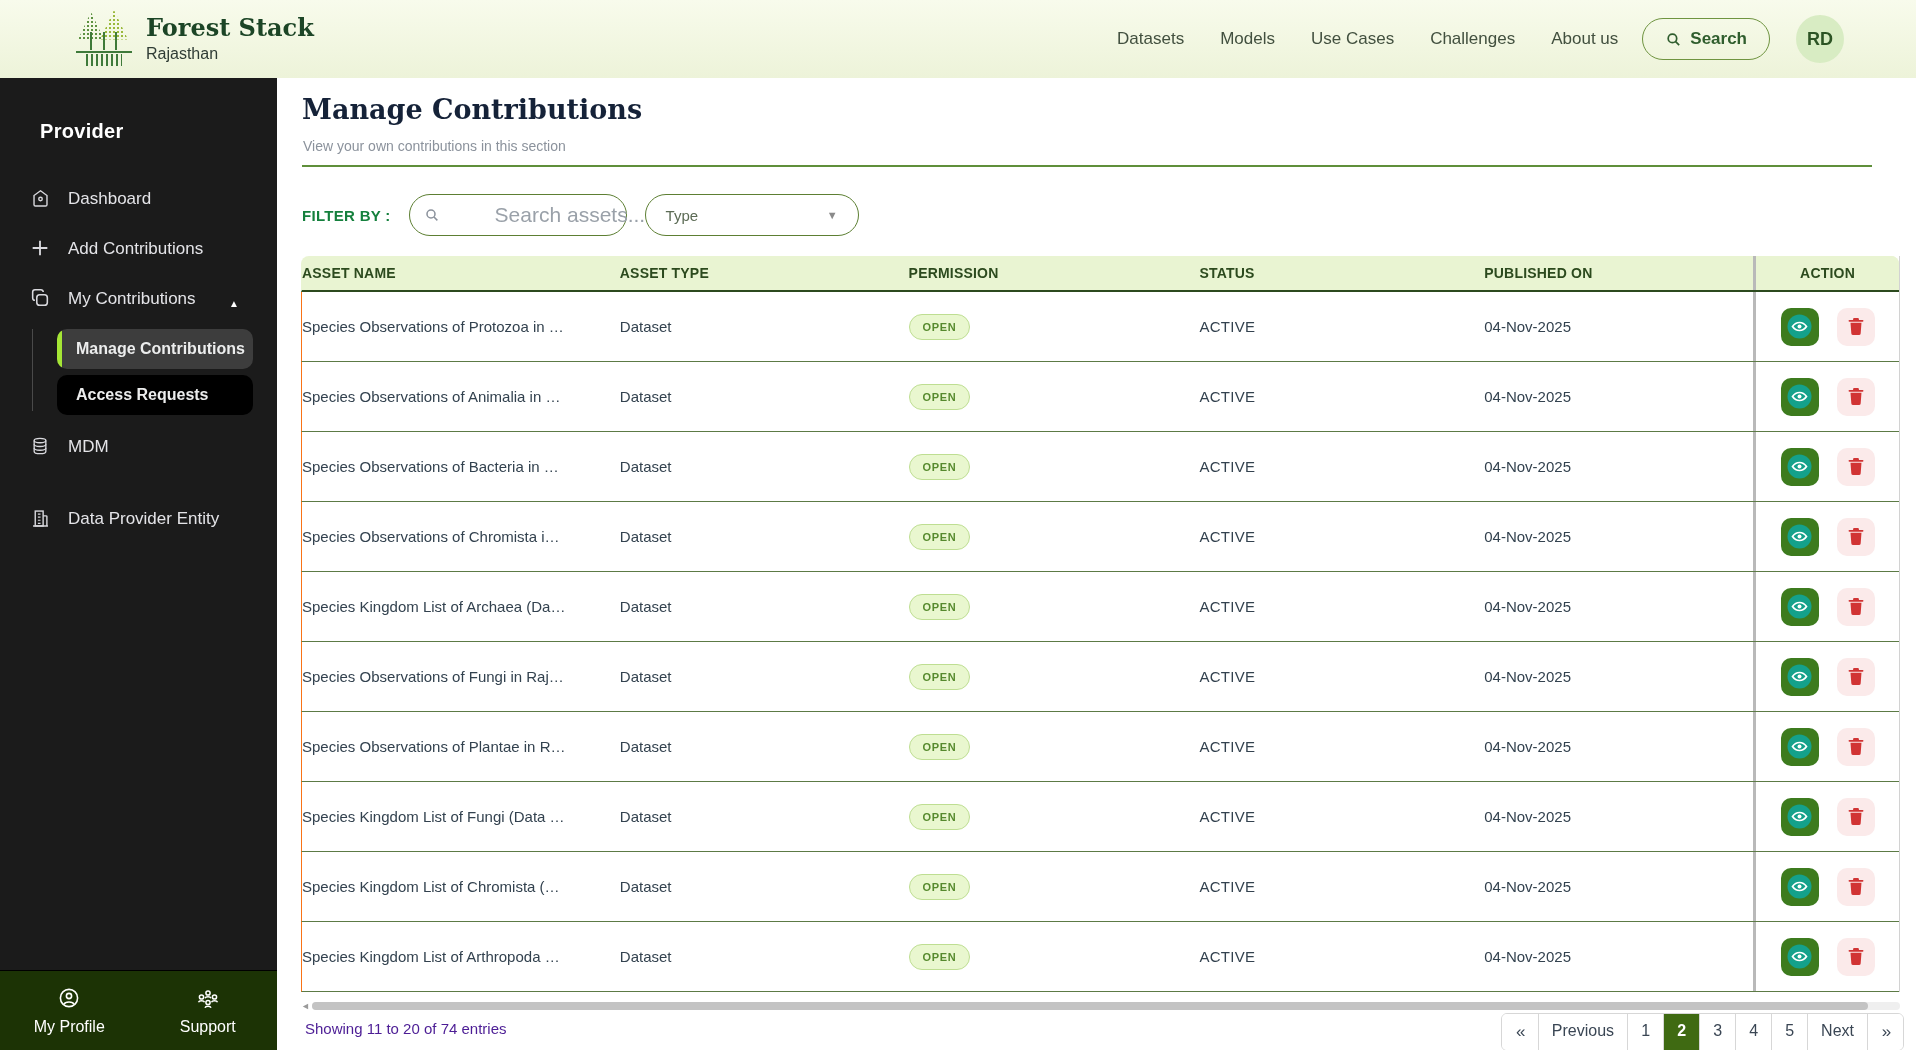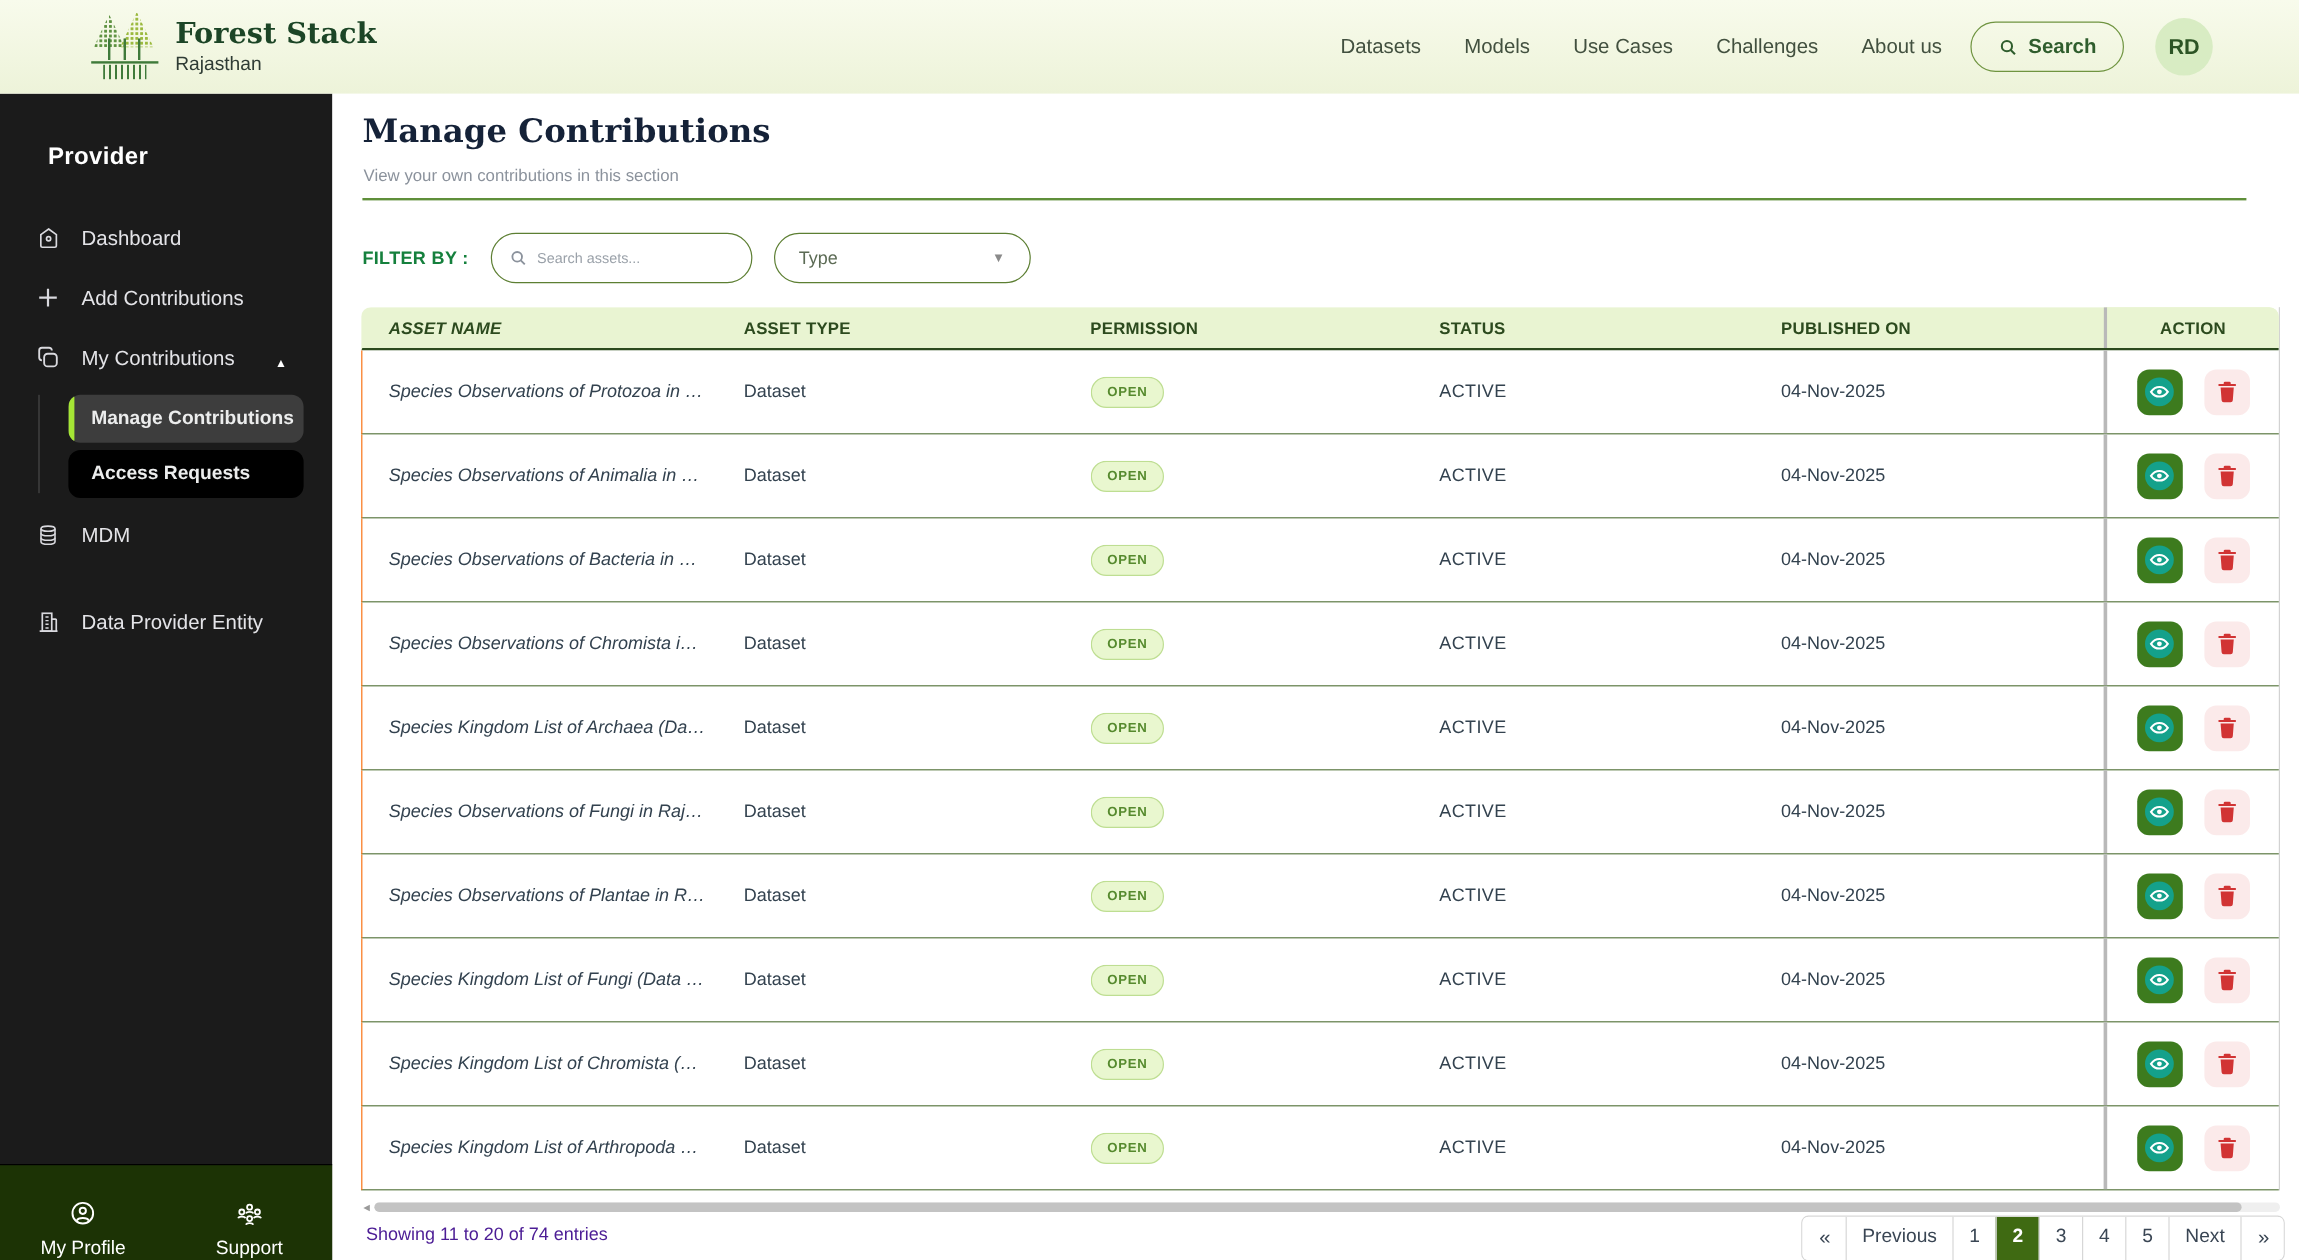--- a/index.html
+++ b/index.html
@@ -36,47 +36,47 @@
   .sb-item{ display:flex; align-items:flex-end; gap:17px; padding:14px 16px 14px 29px; font-size:17px; cursor:pointer; position:relative;}
   .sb-item .sb-caret{ margin-left:auto; margin-right:22px; font-size:10px; color:#ffffff;}
   .sb-icon{ width:22px; height:22px; flex:0 0 22px; display:flex; align-items:center; justify-content:center;}
   .sb-sub{ position:relative; margin:2px 0 6px 0;}
   .sb-guide{ position:absolute; left:32px; top:0; bottom:4px; width:1px; background:#4a4a4a;}
   .sb-subitem{ margin:6px 24px 6px 57px; border-radius:10px; background:#000000; padding:11px 0 11px 19px;
     font-size:16px; font-weight:700; color:#eceded; cursor:pointer; position:relative; overflow:hidden;}
   .sb-subitem.active{ background:#3d3d3d; font-weight:bold;}
   .sb-subitem.active .accent{ position:absolute; left:0; top:0; bottom:0; width:5px; background:#a5e635; border-radius:4px;}
   .sb-footer{ position:absolute; left:0; bottom:0; width:277px; height:80px; background:#1c3305;
-    display:flex; align-items:flex-end; border-top:1px solid #000;}
+    display:flex; align-items:center; border-top:1px solid #000;}
   .sb-foot-item{ flex:1; display:flex; flex-direction:column; align-items:center; gap:4px; font-size:16px; color:#fff; cursor:pointer;}
 
   
   .main{ position:absolute; left:277px; top:78px; width:1639px; height:972px; background:#fff;}
   .page-title{ font-family:"DejaVu Serif", serif; font-weight:bold; font-size:27px; color:#152238; margin:16px 0 0 25px;}
   .page-sub{ font-size:14px; color:#8b929c; margin:13px 0 0 26px;}
   .divider{ height:2px; background:#5f8f3a; margin:11px 44px 0 25px;}
 
   .filter-row{ display:flex; align-items:center; margin:27px 0 0 25px; gap:18px;}
   .filter-label{ font-size:15px; font-weight:bold; color:#15803d; letter-spacing:0.3px;}
   .search-box{ width:218px; height:42px; border:1.5px solid #5d7f33; border-radius:21px; display:flex; align-items:center; padding:0 14px; gap:8px; background:#fff;}
-  .search-box input{ border:none; outline:none; font-size:12px; color:#4d7c0f; width:150px; background:transparent;}
+  .search-box input{ border:none; outline:none; font-size:21px; color:#4d7c0f; width:150px; background:transparent;margin-left:47px;}
   .search-box input::placeholder{ color:#9aa1a9;}
   .type-box{ width:214px; height:42px; border:1.5px solid #5d7f33; border-radius:21px; display:flex; align-items:center;
     justify-content:space-between; padding:0 20px; cursor:pointer; background:#fff;}
   .type-box .type-label{ font-size:15px; color:#5c6b55;}
   .type-box .caret{ color:#8a8a8a; font-size:11px;}
 
   
   .table-wrap{ margin:20px 16px 0 24px; width:1599px; border-right:1px solid #d2d2d2;}
   .thead{ display:flex; height:36px; background:#e9f4d2; border-bottom:2px solid #2c4a1e; border-radius:8px 8px 0 0; align-items:center;}
   .thead .th{ font-size:14px; font-weight:bold; color:#2c4a1e; letter-spacing:0.2px;}
   .trow{ display:flex; height:70px; align-items:center; border-bottom:1px solid #5c7a45; border-left:1px solid #f97316;}
   .thead{ border-left:1px solid transparent;}
   .cell{ overflow:hidden; white-space:nowrap;}
-  .c-name{ width:318px; padding-left:22px;font-style:italic;}
+  .c-name{ width:318px; }
   .c-type{ width:289px;}
   .c-perm{ width:291px;}
   .c-status{ width:285px; letter-spacing:0.3px;}
   .c-pub{ width:269px;}
   .c-action{ width:146px; display:flex; align-items:center; justify-content:center; gap:18px; align-self:stretch; border-left:3px solid #b9b9b9;}
   .thead .c-action{ border-radius:0 8px 0 0;}
   .cell{ font-size:15px; color:#33424f;}
   .badge-open{ display:inline-block; background:#e9f7cf; border:1px solid #bede92; color:#568a2e; font-size:11px;
     font-weight:bold; letter-spacing:0.6px; padding:6px 13px; border-radius:14px;}
   .btn-view{ width:38px; height:38px; border:none; border-radius:10px; background:#3d7b1e; display:flex; align-items:center; justify-content:center; cursor:pointer;}

